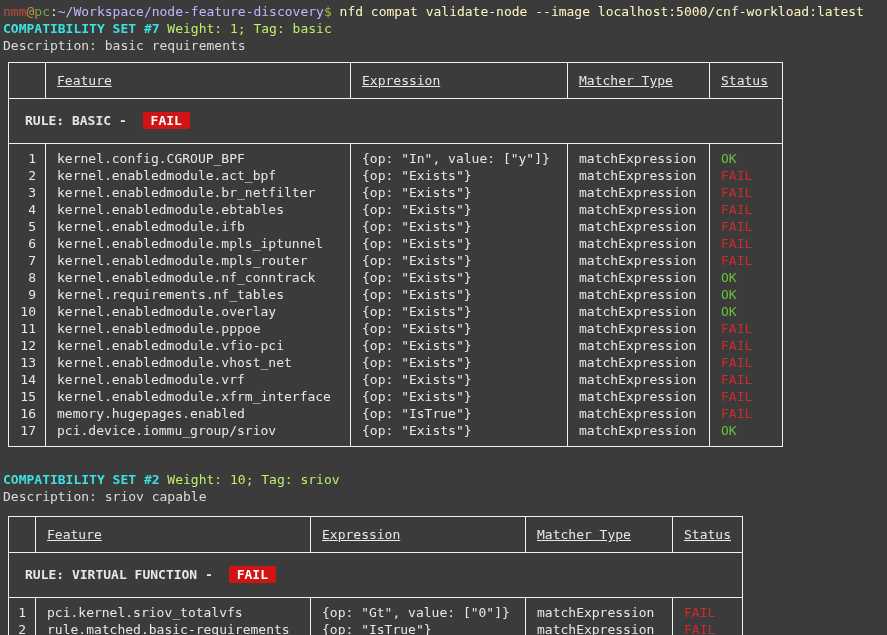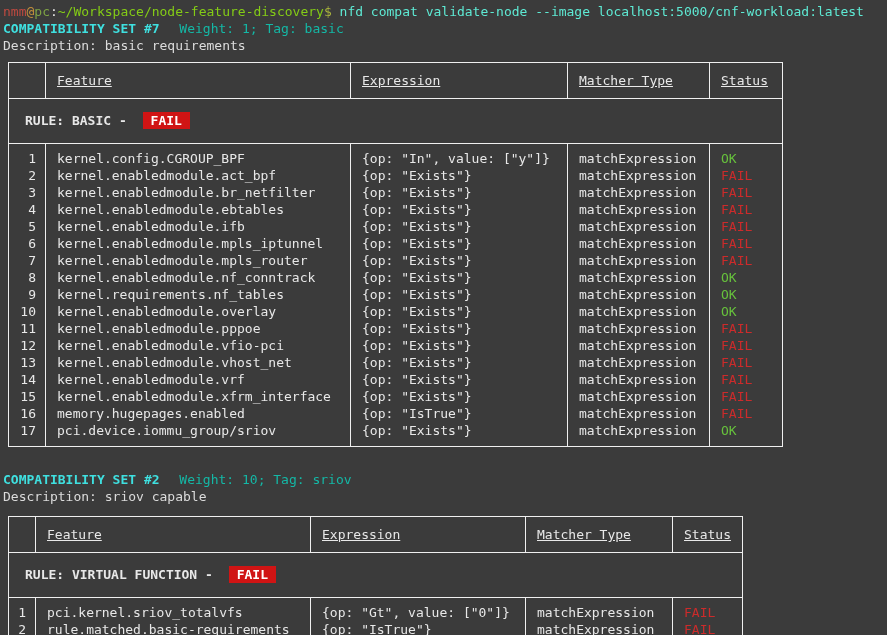--- a/index.html
+++ b/index.html
@@ -18,27 +18,27 @@
     line-height: 17px;
     color: #e6e6e4;
   }
   .line { white-space: pre; }
 
   
   .c-user  { color: #bf4a40; }
   .c-at    { color: #c28f3c; }
   .c-host  { color: #7fa344; }
   .c-punct { color: #e6e6e4; }
-  .c-path  { color: #84cc16; text-align: right; }
+  .c-path  { color: #c4b5fd; text-align: right; }
   .c-dollar{ color: #aab33e; }
-  .c-cmd   { color: #5eead4; }
+  .c-cmd   { color: #fef9c3; }
 
   .set-title { margin-top: 0; }
   .set-name { color: #3fe0e0; font-weight: bold; }
-  .set-meta { color: #14b8a6; margin-left: 12px; }
+  .set-meta { color: #bef264; }
   .desc     { color: #dcdcdc; }
 
   table {
     border-collapse: collapse;
     table-layout: fixed;
     margin-left: 5px;
     border: 1px solid #efefef;
     font-size: 13px;
     line-height: 17px;
     color: #e8e8e8;

